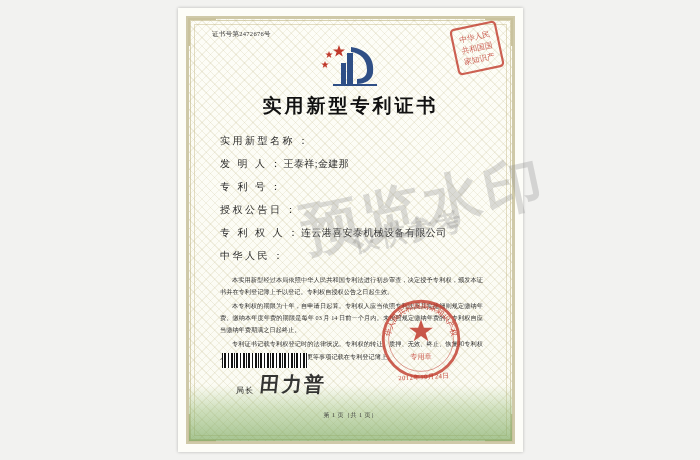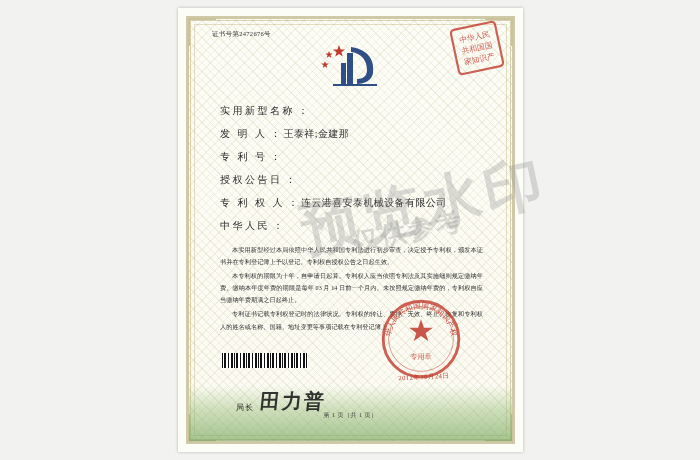--- a/index.html
+++ b/index.html
@@ -176,21 +176,21 @@
     background:
       repeating-linear-gradient(90deg,
         #111 0 1px, #fff 1px 2px, #111 2px 4px, #fff 4px 6px,
         #111 6px 7px, #fff 7px 9px, #111 9px 11px, #fff 11px 12px);
   }
 
   
   .sig-block {
     position: absolute;
     left: 30px;
-    bottom: 15px;
+    bottom: 32px;
     display: flex;
     align-items: flex-end;
   }
   .sig-label {
     font-size: 8px;
     color: #222;
     letter-spacing: 1px;
     margin-right: 6px;
     margin-bottom: 2px;
   }
@@ -307,20 +307,21 @@
           </g>
           <g fill="#2f4f86">
             <path d="M48 4 C62 6, 72 14, 70 30 C69 37, 62 41, 54 41 L54 36 C60 36, 64 33, 64 27 C64 16, 57 10, 48 9 Z"></path>
             <path d="M44 10 L50 10 L50 41 L44 41 Z"></path>
             <path d="M38 20 L43 20 L43 41 L38 41 Z"></path>
           </g>
           <rect x="30" y="41" width="44" height="2" fill="#2f4f86"></rect>
         </svg>
       </div>
 
+      <div class="title">实用新型专利证书</div>
 
       <div class="fields">
         <div class="field-row">
           <span class="field-label">实用新型名称</span>
           <span class="field-sep">：</span>
         </div>
         <div class="field-row">
           <span class="field-label">发 明 人</span>
           <span class="field-sep">：</span>
           <span class="field-value">王泰祥;金建那</span>

